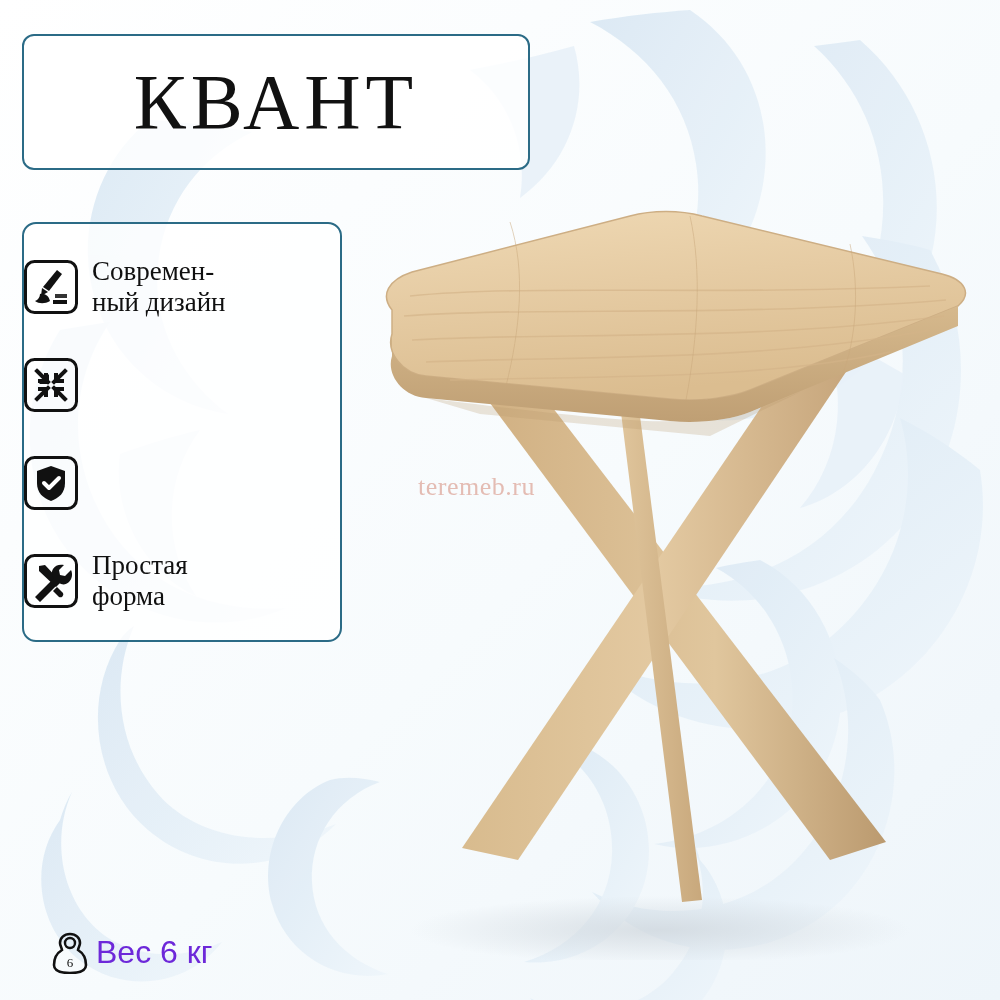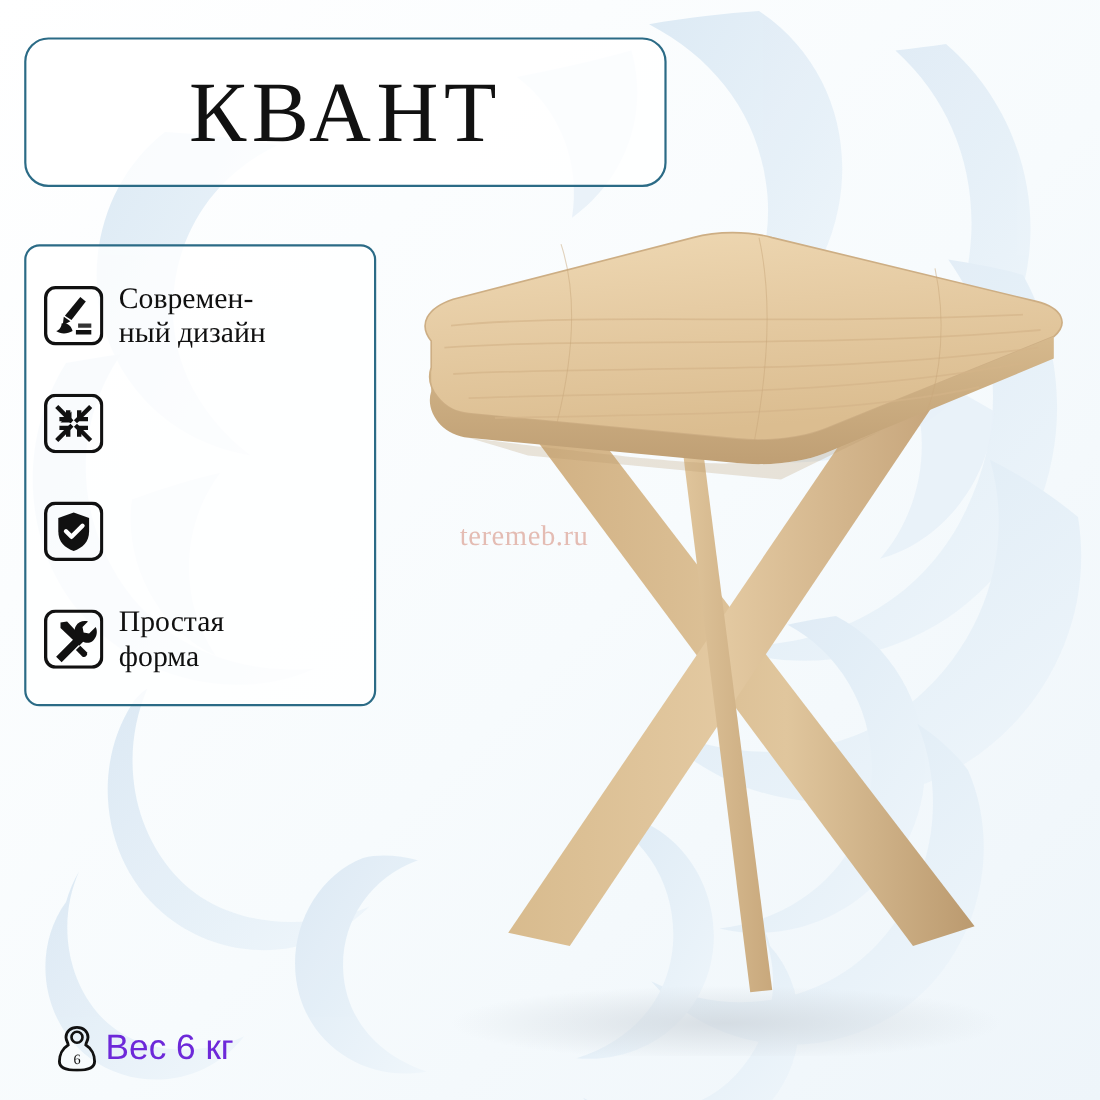--- a/index.html
+++ b/index.html
@@ -26,24 +26,24 @@
     position: absolute;
     inset: 0;
     pointer-events: none;
   }
 
   
   .title-box {
     position: absolute;
     left: 22px;
     top: 34px;
-    width: 584px;
+    width: 508px;
     height: 136px;
     border: 2px solid #2b6b86;
-    border-radius: 22px;
+    border-radius: 12px;
     background: rgba(255,255,255,0.82);
     display: flex;
     align-items: center;
     justify-content: center;
     box-sizing: border-box;
   }
   .title-text {
     font-family: "Liberation Serif", serif;
     font-size: 78px;
     letter-spacing: 5px;
@@ -56,21 +56,21 @@
   .features-box {
     position: absolute;
     left: 22px;
     top: 222px;
     width: 320px;
     height: 420px;
     border: 2px solid #2b6b86;
     border-radius: 14px;
     background: rgba(255,255,255,0.80);
     box-sizing: border-box;
-    padding: 14px 12px 10px 16px;
+    padding: 14px 12px 10px 0;
   }
   .feature {
     display: flex;
     align-items: center;
     height: 98px;
     gap: 14px;
   }
   .feature-ico {
     flex: 0 0 auto;
     width: 54px;

